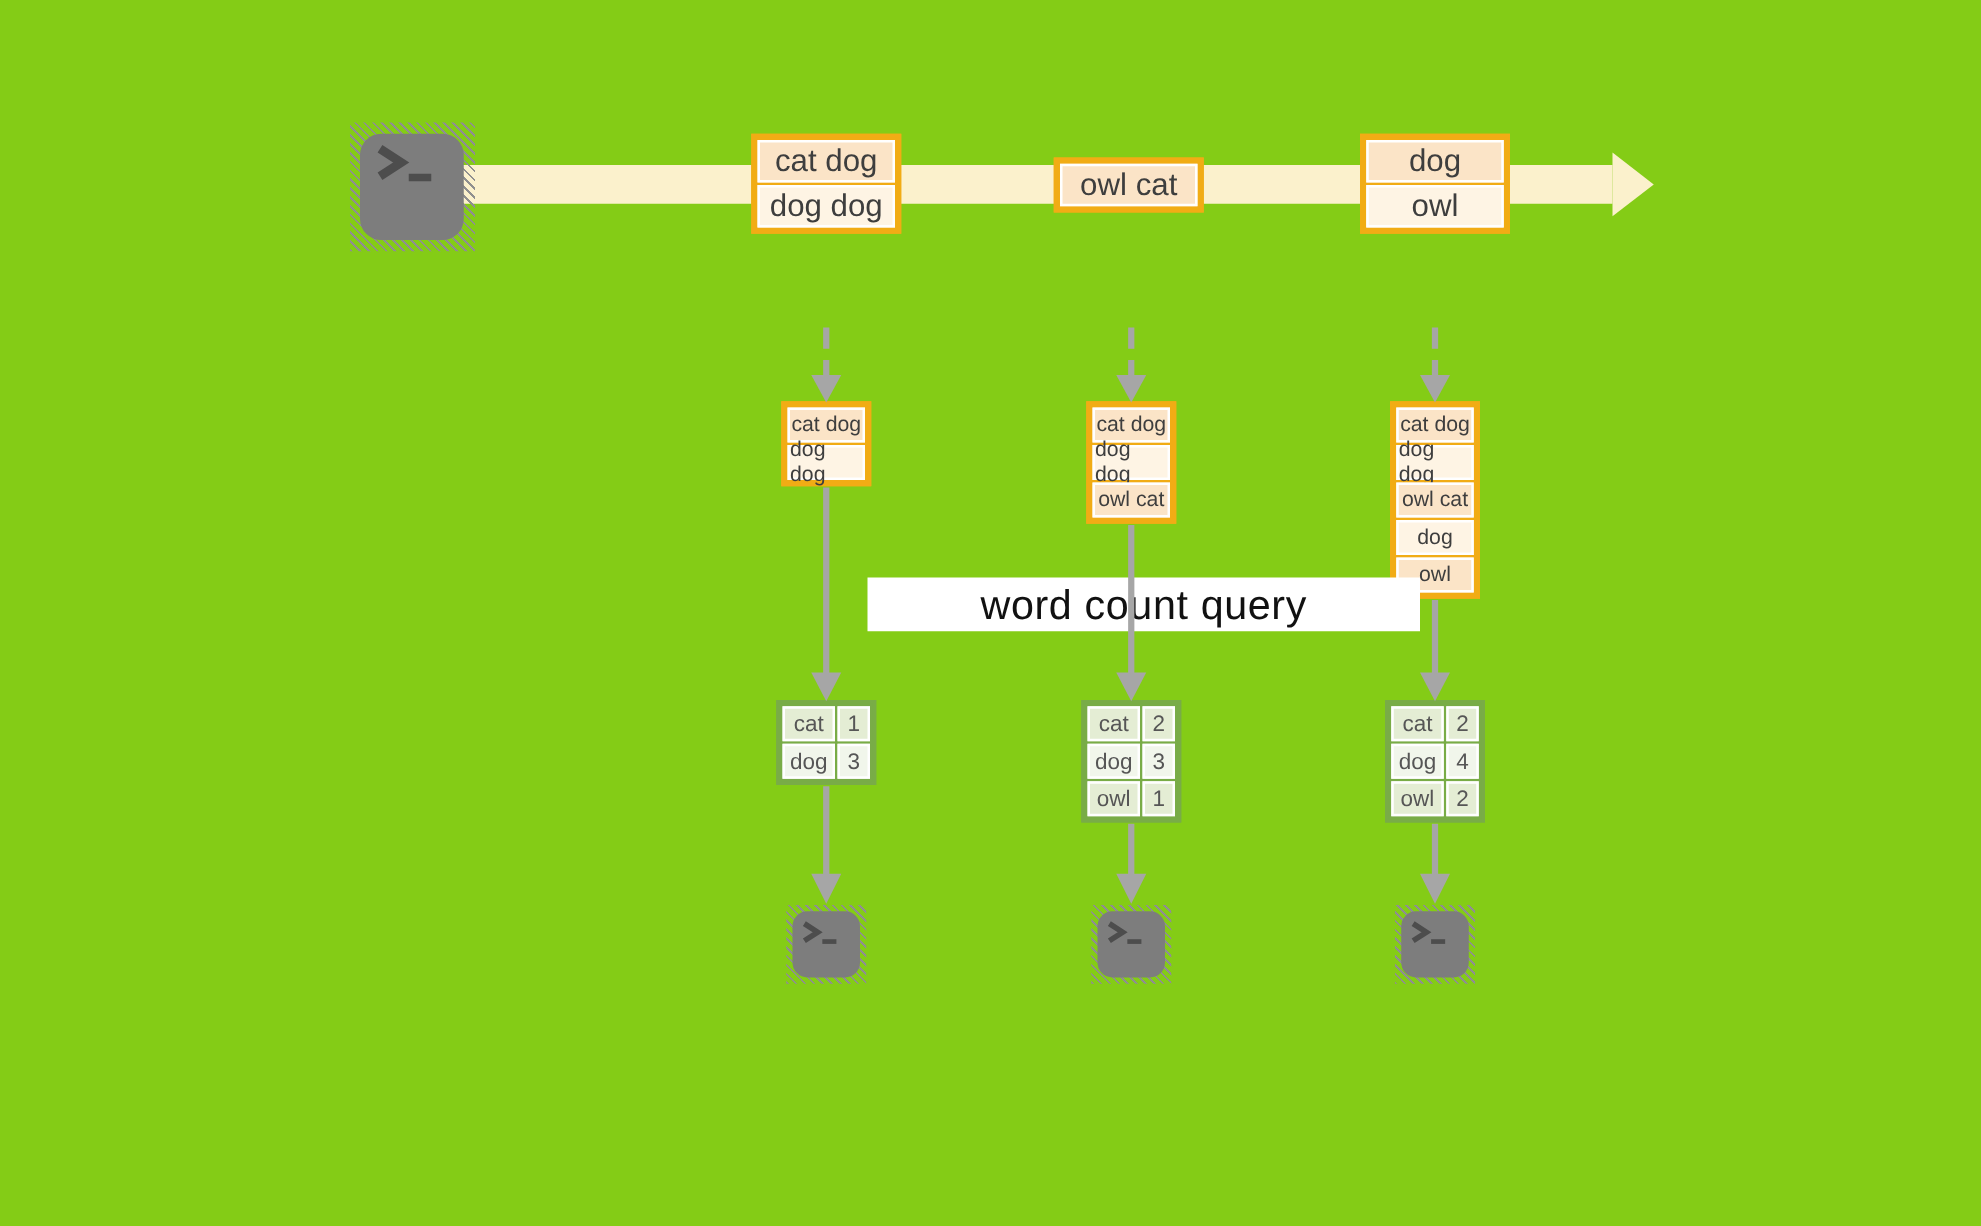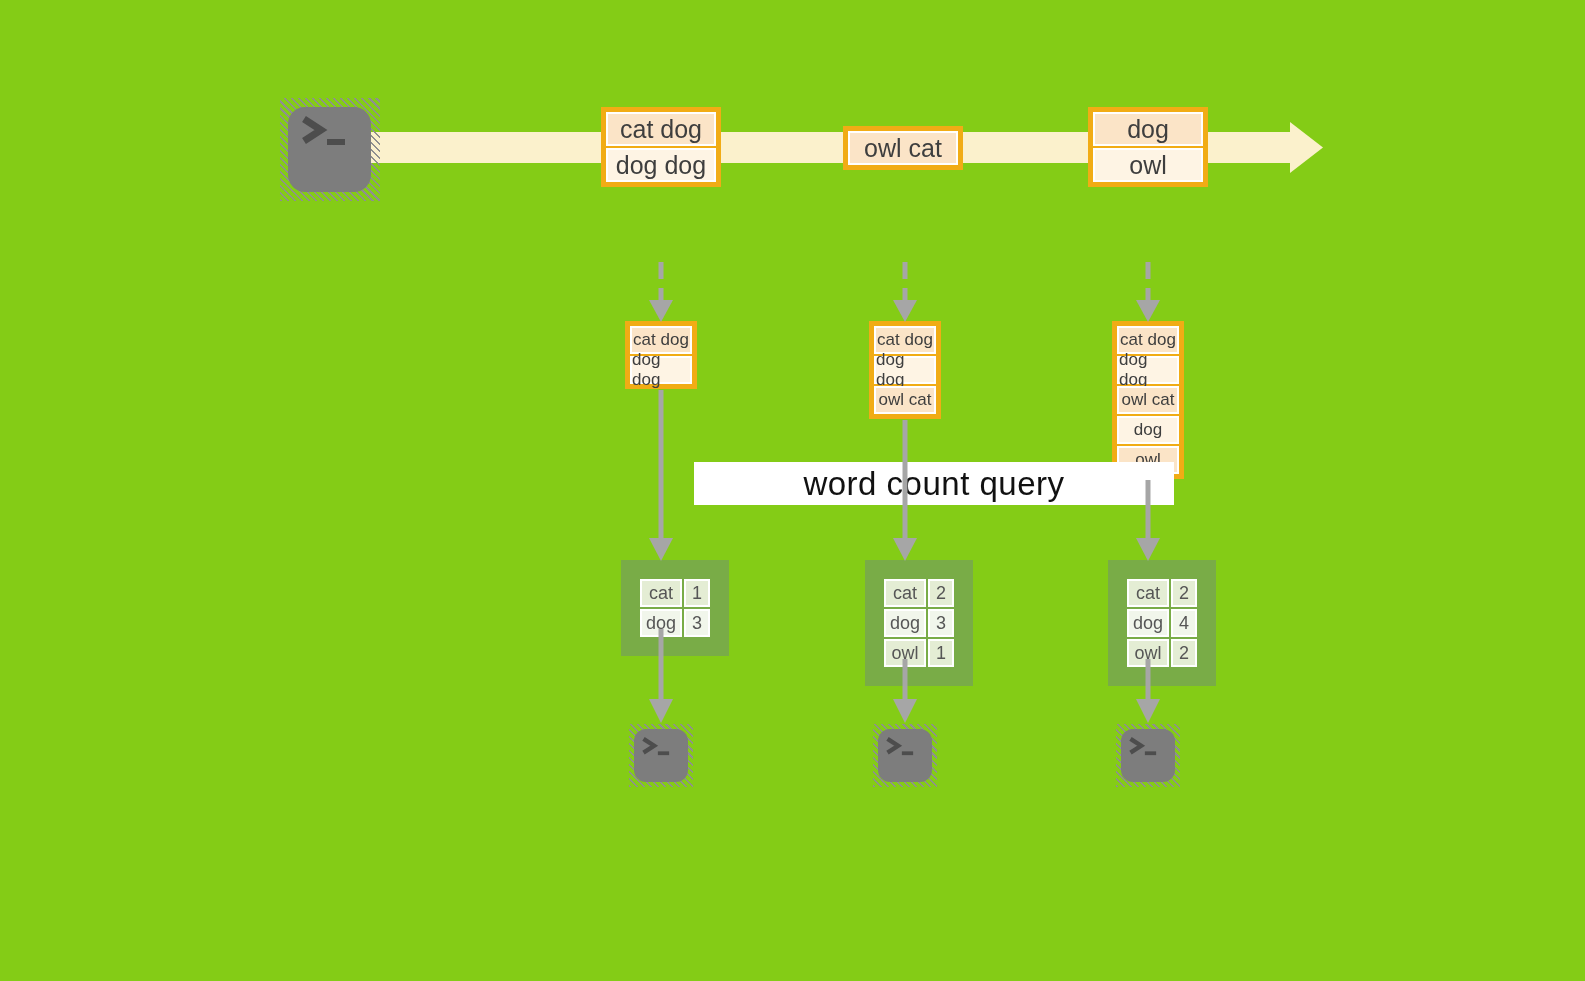--- a/index.html
+++ b/index.html
@@ -35,35 +35,35 @@
     display:flex;align-items:center;justify-content:center;
     color:#3e3e3e;
   }
   .obox .orow:nth-child(odd){background:#FBE4C7;}
   .obox .orow:nth-child(even){background:#FEF4E4;}
   .obox.event .orow{height:34px;font-size:25px;}
   .obox.state .orow{height:28px;font-size:17px;}
 
   
   .gtable{
-    position:absolute;display:grid;gap:2px;padding:16px;
+    position:absolute;display:grid;gap:2px;padding:2px;
     border:3px solid #79AC47;background:#79AC47;box-sizing:border-box;
   }
   .grow{display:grid;grid-template-columns:42px 26px;gap:2px;}
   .gcell{
     border:2px solid #fff;box-sizing:border-box;height:28px;
     display:flex;align-items:center;justify-content:center;
     font-size:18px;color:#565656;
   }
   .grow:nth-child(odd) .gcell{background:#E4EDD4;}
   .grow:nth-child(even) .gcell{background:#F1F6EB;}
 
   
   .query-band{
-    position:absolute;left:694px;top:462px;width:480px;height:43px;
+    position:absolute;left:694px;top:462px;width:442px;height:43px;
     background:#ffffff;display:flex;align-items:center;justify-content:center;
   }
   .query-band span{font-size:33px;color:#111;letter-spacing:.5px;}
 </style>
 </head>
 <body>
 
 <div id="stage">
 
   <svg class="layer">

